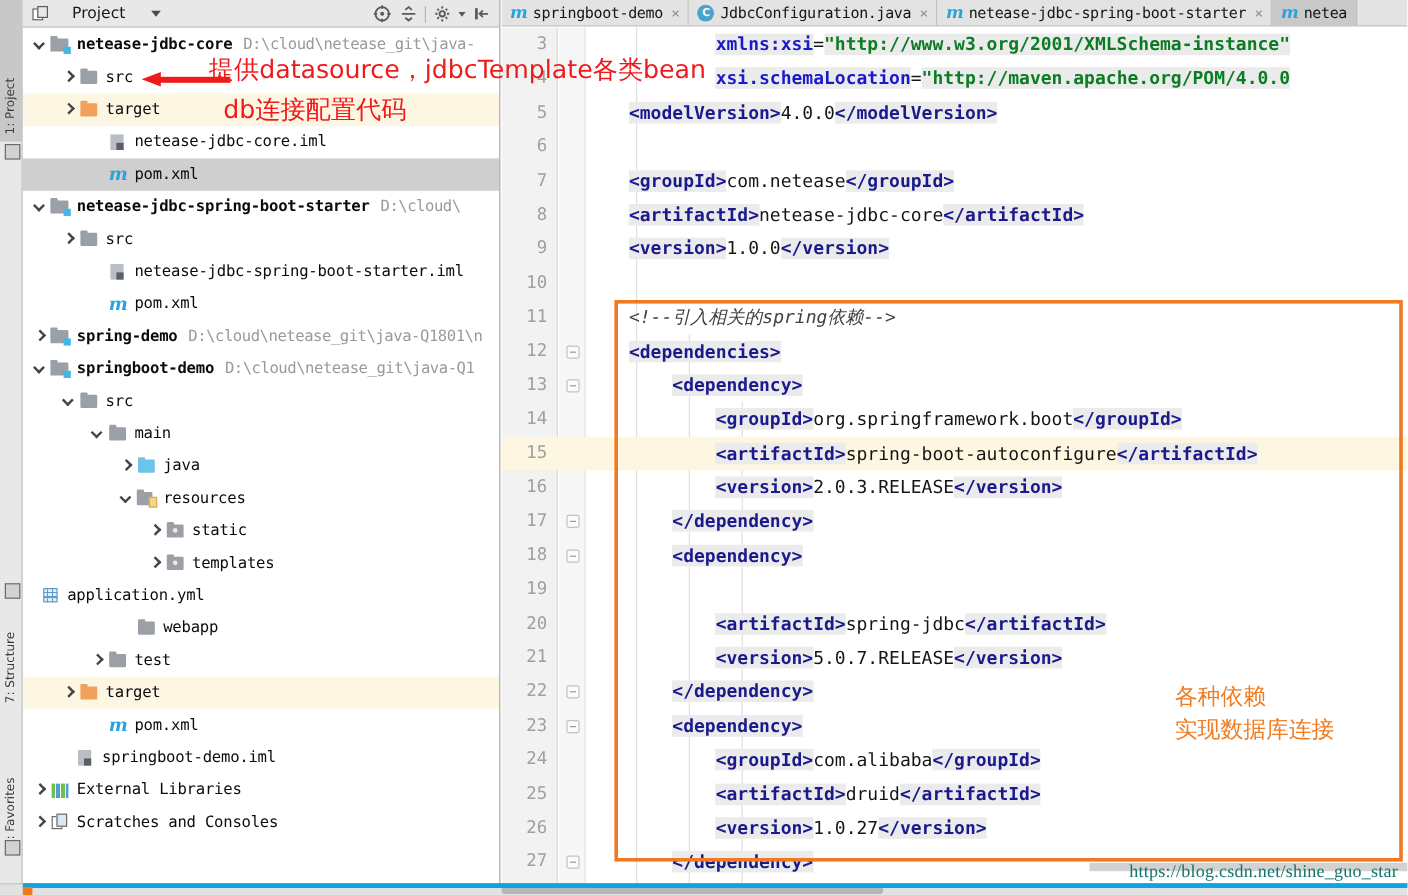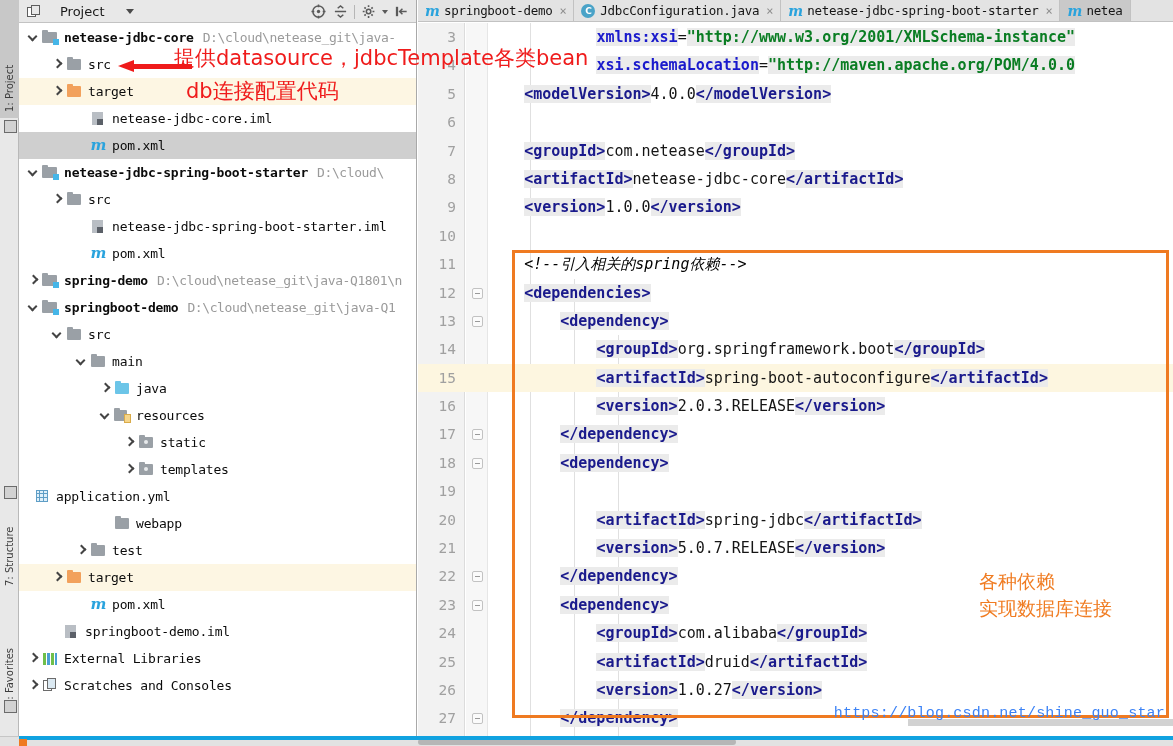--- a/index.html
+++ b/index.html
@@ -193,21 +193,21 @@
   .ln .fmark{
     position:absolute;left:54px;top:9px;width:11px;height:11px;
     border:1px solid #c2c2c2;background:#fbfbfb;border-radius:2px;box-sizing:border-box;
   }
   .ln .fmark:after{content:"";position:absolute;left:2px;top:4px;width:5px;height:1px;background:#9a9a9a;}
   .ln .txt{position:absolute;left:70px;top:0;}
   .tg{color:#1a1a8c;font-weight:700;}
   .val{color:#151515;}
   .attr{color:#1a1acc;font-weight:700;}
   .str{color:#0a7d23;font-weight:700;}
-  .cmt{color:#000000;font-style:italic;}
+  .cmt{color:#404040;font-style:italic;}
   .hlbg{background:#ebebeb;}
 
   
   .iguide{position:absolute;width:1px;background:#e0e0e0;}
 
   
   .orange-box{
     position:absolute;left:512px;top:250px;width:657px;height:468px;
     border:3px solid #ef7a21;box-sizing:border-box;pointer-events:none;
   }
@@ -229,23 +229,23 @@
   }
   .red-arrow .shaft{position:absolute;left:14px;top:4px;width:60px;height:5px;background:#ef1b1b;}
   .red-arrow .head{
     position:absolute;left:0;top:0;width:0;height:0;
     border-top:6.5px solid transparent;border-bottom:6.5px solid transparent;
     border-right:16px solid #ef1b1b;
   }
 
   
   .watermark{
-    position:absolute;right:8px;bottom:24px;
-    font-family:Liberation Mono, monospace;
-    font-size:15px;color:#3b82f6;letter-spacing:0.2px;
+    position:absolute;right:8px;bottom:10px;
+    font-family:Liberation Serif, serif;
+    font-size:15px;color:#0f766e;letter-spacing:0.2px;
   }
 
   
   .bottom-strip{
     position:absolute;left:0;bottom:0;width:1173px;height:10px;background:#e2e2e2;
     border-top:1px solid #c6c6c6;box-sizing:border-box;
   }
   .blue-line{position:absolute;left:19px;bottom:6px;width:1154px;height:4px;background:#11a2e0;}
   .hscroll{position:absolute;left:418px;bottom:1px;width:318px;height:6px;background:#b6b6b6;border-radius:3px;}
   .editor-hscroll{position:absolute;left:490px;bottom:10px;width:680px;height:7px;background:#d2d2d2;}

